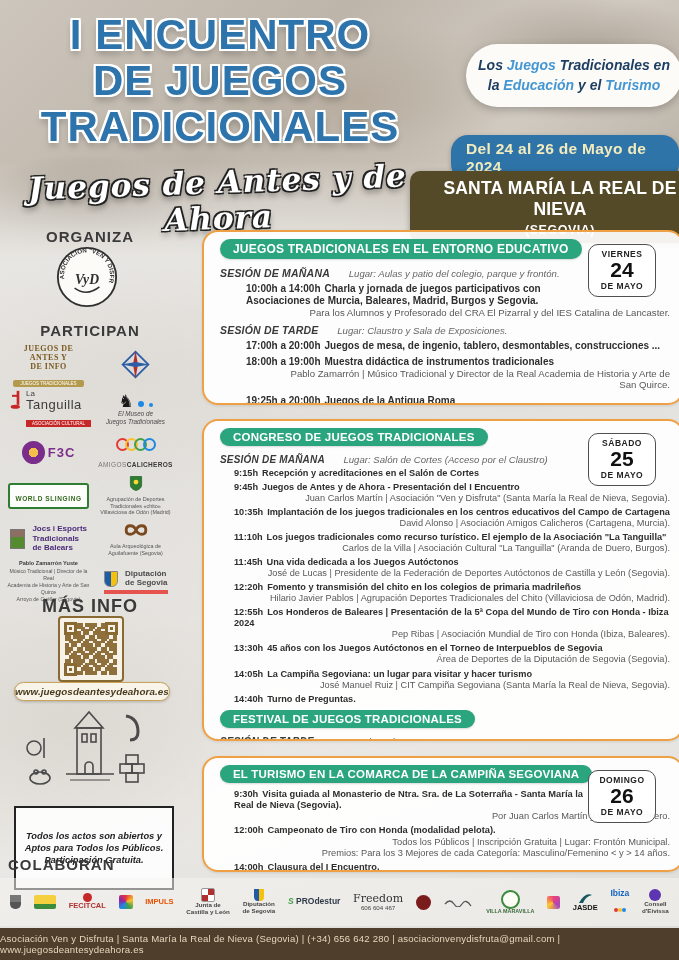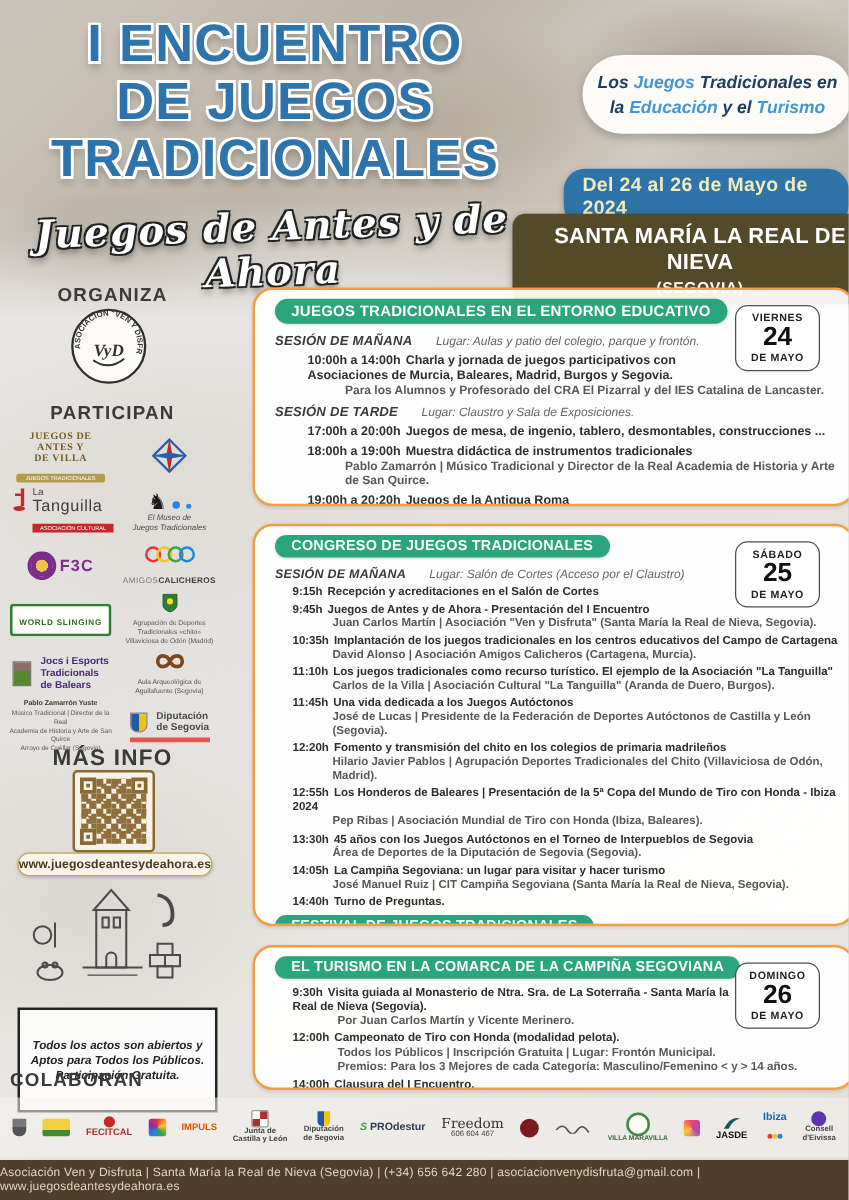--- a/index.html
+++ b/index.html
@@ -66,21 +66,21 @@
     background:linear-gradient(90deg,#1e5aa8 50%,#f4c20d 50%);vertical-align:middle;margin-right:3px;}
   .dipu-t{font-size:8px;font-weight:700;color:#4a4a4a;line-height:1.1;display:inline-block;text-align:left;vertical-align:middle;}
   .dipu-bar{display:block;background:#e5544d;height:4px;width:64px;margin:2px auto 0;}
   .qr{position:absolute;left:58px;top:616px;width:62px;height:62px;background:#f7f2e7;border:2px solid #8a6a33;border-radius:4px;}
   .qrp{position:absolute;inset:5px;opacity:.95;
     background-image:conic-gradient(#8a6a33 25%,transparent 0 50%,#8a6a33 0 75%,transparent 0),conic-gradient(transparent 25%,#8a6a33 0 50%,transparent 0 75%,#8a6a33 0);
     background-size:8px 8px,12px 12px;}
   .fp{position:absolute;width:13px;height:13px;border:3px solid #8a6a33;background:#f7f2e7;box-sizing:border-box;}
   .fp::before{content:"";position:absolute;inset:2px;background:#8a6a33;}
   .urlpill{position:absolute;left:14px;top:682px;width:154px;padding:3px 0;border-radius:12px;text-align:center;
-    background:#f8f4ea;border:1px solid #c9a45a;font-size:9.8px;font-weight:800;color:#47391c;letter-spacing:.1px;box-shadow:0 1px 3px rgba(0,0,0,.2);}
+    background:#f8f4ea;border:1px solid #c9a45a;font-size:9.8px;font-weight:800;color:#47391c;letter-spacing:.1px;box-shadow:0 1px 3px rgba(0,0,0,.2);font-style:italic;}
   .illus{position:absolute;left:22px;top:708px;}
   .notice{position:absolute;left:14px;top:806px;width:148px;background:rgba(255,255,255,.88);border:2px solid #222;
     padding:22px 4px;text-align:center;font-size:9.3px;font-weight:700;font-style:italic;color:#222;line-height:1.3;}
   
   .panel{position:absolute;left:190px;width:482px;background:rgba(255,255,255,.93);border:2px solid #efa044;
     border-radius:16px;padding:7px 12px 4px 16px;box-sizing:border-box;overflow:hidden;box-shadow:0 1px 3px rgba(0,0,0,.1);margin-left:12px;}
   .p1{top:230px;height:175px;font-size:10px;}
   .p2{top:419px;height:322px;font-size:9.2px;}
   .p3{top:756px;height:116px;font-size:9.3px;}
   .pill{display:inline-block;background:#2aa57d;color:#fff;font-weight:700;font-size:12px;
@@ -91,21 +91,21 @@
     border:1.5px solid #4f4f4f;border-radius:10px;background:rgba(255,255,255,.94);}
   .bw,.bm{font-size:8.5px;font-weight:700;letter-spacing:.5px;color:#222;}
   .bn{font-size:21px;font-weight:800;line-height:1.05;color:#111;}
   .sess{margin:5px 0 2px;}
   .sl{font-weight:700;font-style:italic;color:#3a3a3a;font-size:10px;margin-right:16px;letter-spacing:.2px;}
   .p1 .sl{font-size:10.5px;}
   .lgr{font-style:italic;color:#666;font-size:9.6px;}
   .ev{margin:4px 0 0;color:#2e2e2e;font-weight:700;line-height:1.2;padding-left:26px;}
   .p2 .ev,.p3 .ev{padding-left:14px;margin:3px 0 0;}
   .tm{margin-right:4px;}
-  .sub{margin:0;color:#585858;font-weight:700;line-height:1.2;padding-left:56px;}
+  .sub{margin:0;color:#585858;font-weight:400;line-height:1.2;padding-left:56px;text-align:right;}
   .p1 .sub{font-size:9.6px;}
   .p2 .sub{padding-left:46px;}
   .p3 .sub{padding-left:50px;}
   
   .strip{position:absolute;left:0;top:878px;width:679px;height:48px;display:flex;align-items:center;
     justify-content:space-around;padding:0 4px;box-sizing:border-box;background:rgba(246,244,240,.55);}
   .chip{display:flex;flex-direction:column;align-items:center;justify-content:center;text-align:center;line-height:1.1;}
   .chip .lbl{font-size:6.2px;color:#444;font-weight:700;white-space:nowrap;}
   .sq{display:inline-block;border-radius:2px;}
   .footer{position:absolute;left:0;top:928px;width:679px;height:32px;background:#4e3e2b;
@@ -158,21 +158,21 @@
       <text x="50" y="62" text-anchor="middle" font-size="22" font-style="italic" font-weight="bold" fill="#2f2f2f" font-family="Liberation Serif,serif">VyD</text>
       <path d="M30 68 Q50 82 70 66" stroke="#2f2f2f" stroke-width="2.5" fill="none"></path>
     </svg>
   </div>
   <div class="side-label" style="top:322px;font-size:15px;">PARTICIPAN</div>
 
   <div class="pgrid">
     <div class="lg-cell">
       <div class="aa-line">JUEGOS DE</div>
       <div class="aa-line">ANTES Y</div>
-      <div class="aa-line">DE VILLA</div>
+      <div class="aa-line">DE INFO</div>
       <span class="aa-banner">JUEGOS TRADICIONALES</span>
     </div>
     <div class="lg-cell">
       <svg viewBox="0 0 40 40" width="33" height="33">
         <rect x="9" y="9" width="22" height="22" transform="rotate(45 20 20)" fill="none" stroke="#2b5ea7" stroke-width="2.2"></rect>
         <path d="M20 3 L23 20 L20 37 L17 20 Z" fill="#b03030"></path>
         <path d="M3 20 L20 17 L37 20 L20 23 Z" fill="#2b5ea7"></path>
       </svg>
     </div>
     <div class="lg-cell">
@@ -293,21 +293,21 @@
     </div>
     <p class="ev" style="padding-right:88px;"><span class="tm">10:00h a 14:00h</span><span>Charla y jornada de juegos participativos con Asociaciones de Murcia, Baleares, Madrid, Burgos y Segovia.</span></p>
     <p class="sub">Para los Alumnos y Profesorado del CRA El Pizarral y del IES Catalina de Lancaster.</p>
     <div class="sess">
       <span class="sl">SESIÓN DE TARDE</span>
       <span class="lgr">Lugar: Claustro y Sala de Exposiciones.</span>
     </div>
     <p class="ev"><span class="tm">17:00h a 20:00h</span><span>Juegos de mesa, de ingenio, tablero, desmontables, construcciones ...</span></p>
     <p class="ev"><span class="tm">18:00h a 19:00h</span><span>Muestra didáctica de instrumentos tradicionales</span></p>
     <p class="sub">Pablo Zamarrón | Músico Tradicional y Director de la Real Academia de Historia y Arte de San Quirce.</p>
-    <p class="ev"><span class="tm">19:00h a 20:20h</span><span>Juegos de la Antigua Roma</span></p>
+    <p class="ev"><span class="tm">19:25h a 20:00h</span><span>Juegos de la Antigua Roma</span></p>
 
   </section>
 
   <section class="panel p2">
     <div><span class="pill">CONGRESO DE JUEGOS TRADICIONALES</span></div>
     <div class="badge">
       <div class="bw">SÁBADO</div>
       <div class="bn">25</div>
       <div class="bm">DE MAYO</div>
     </div>

